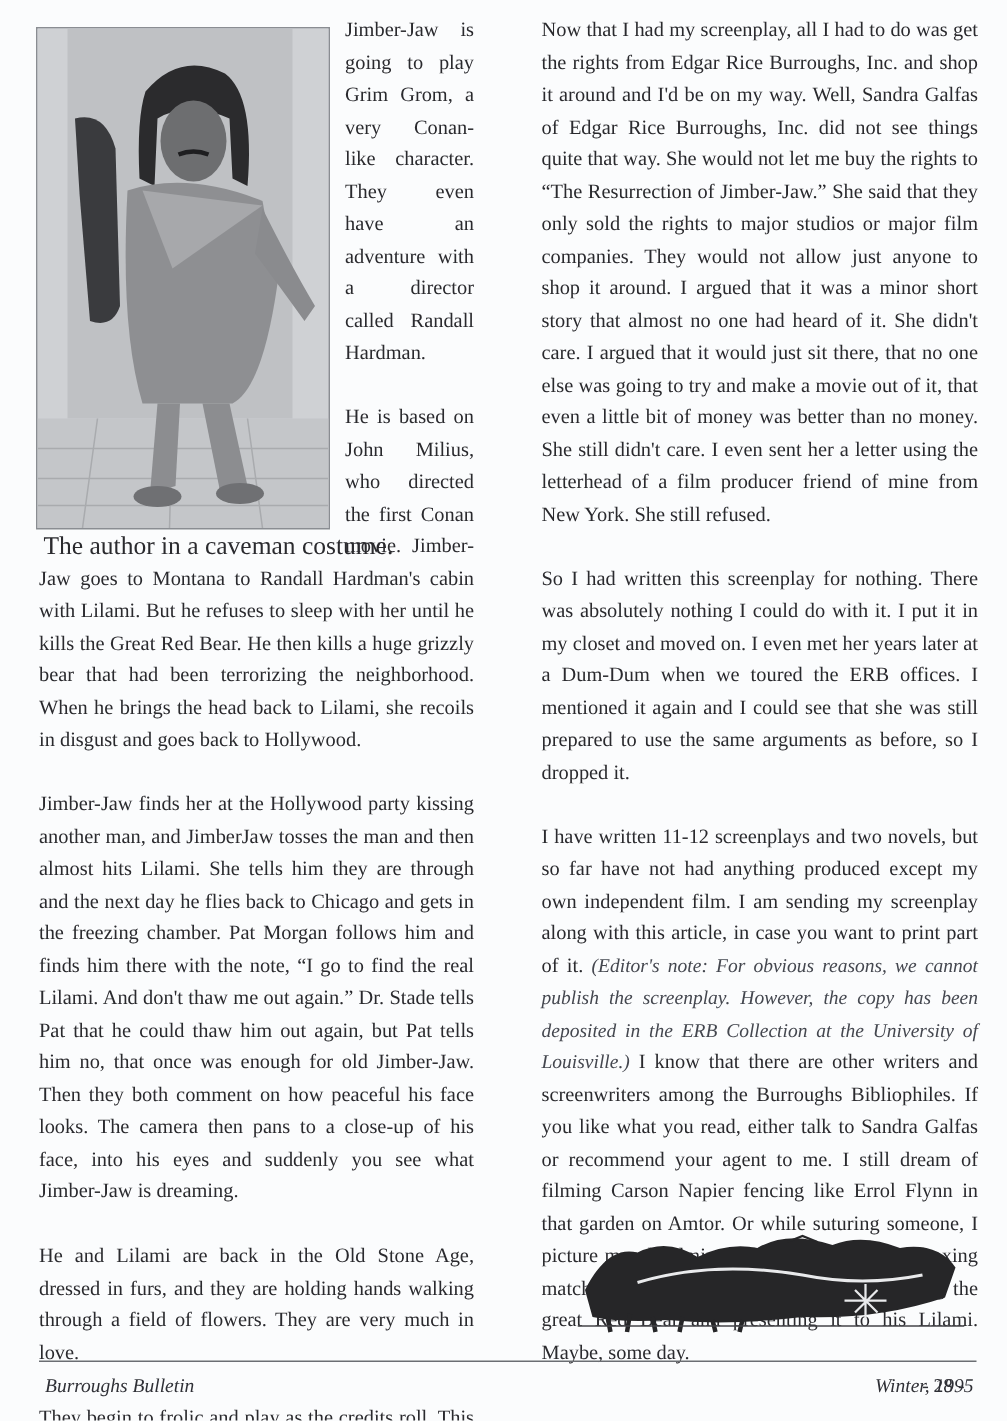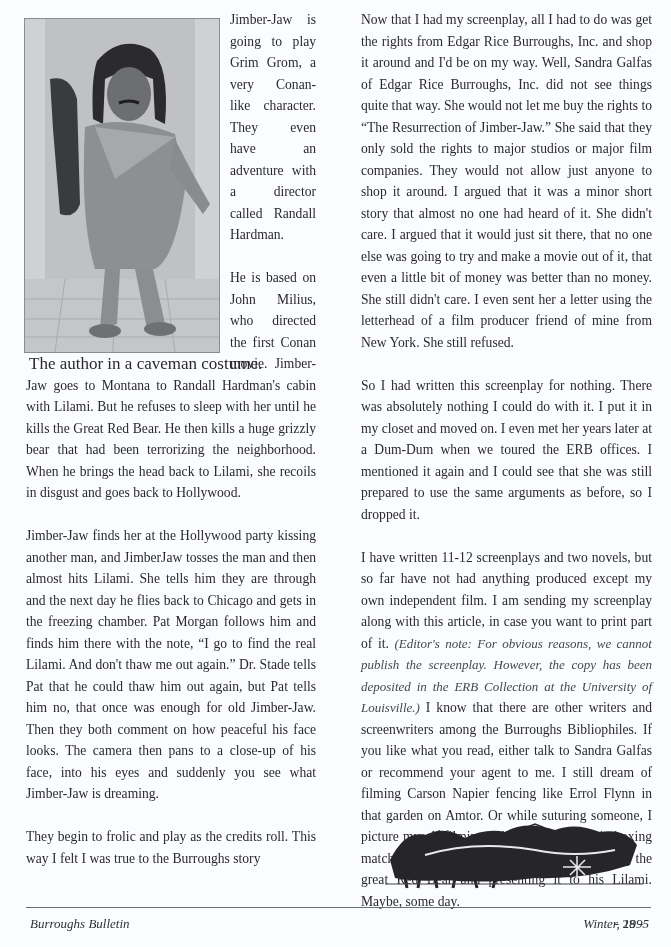--- a/index.html
+++ b/index.html
@@ -62,20 +62,21 @@
           <path d="M110 250 L128 250 L140 305 L122 310 Z" fill="#8c8d90"></path>
           <ellipse cx="80" cy="312" rx="16" ry="7" fill="#6f7073"></ellipse>
           <ellipse cx="135" cy="310" rx="16" ry="7" fill="#6f7073"></ellipse>
         </svg>
       </div>
       <div class="caption">The author in a caveman costume.</div>
     </div>
     <p>Jimber-Jaw is going to play Grim Grom, a very Conan-like character. They even have an adventure with a director called Randall Hardman.</p>
     <p>He is based on John Milius, who directed the first Conan movie. Jimber-Jaw goes to Montana to Randall Hardman's cabin with Lilami. But he refuses to sleep with her until he kills the Great Red Bear. He then kills a huge grizzly bear that had been terrorizing the neighborhood. When he brings the head back to Lilami, she recoils in disgust and goes back to Hollywood.</p>
     <p>Jimber-Jaw finds her at the Hollywood party kissing another man, and JimberJaw tosses the man and then almost hits Lilami. She tells him they are through and the next day he flies back to Chicago and gets in the freezing chamber. Pat Morgan follows him and finds him there with the note, “I go to find the real Lilami. And don't thaw me out again.” Dr. Stade tells Pat that he could thaw him out again, but Pat tells him no, that once was enough for old Jimber-Jaw. Then they both comment on how peaceful his face looks. The camera then pans to a close-up of his face, into his eyes and suddenly you see what Jimber-Jaw is dreaming.</p>
+    <p>He and Lilami are back in the Old Stone Age, dressed in furs, and they are holding hands walking through a field of flowers. They are very much in love.</p>
     <p>They begin to frolic and play as the credits roll. This way I felt I was true to the Burroughs story</p>
   </div>
 
   <div class="col col-right">
     <p>Now that I had my screenplay, all I had to do was get the rights from Edgar Rice Burroughs, Inc. and shop it around and I'd be on my way. Well, Sandra Galfas of Edgar Rice Burroughs, Inc. did not see things quite that way. She would not let me buy the rights to “The Resurrection of Jimber-Jaw.” She said that they only sold the rights to major studios or major film companies. They would not allow just anyone to shop it around. I argued that it was a minor short story that almost no one had heard of it. She didn't care. I argued that it would just sit there, that no one else was going to try and make a movie out of it, that even a little bit of money was better than no money. She still didn't care. I even sent her a letter using the letterhead of a film producer friend of mine from New York. She still refused.</p>
     <p>So I had written this screenplay for nothing. There was absolutely nothing I could do with it. I put it in my closet and moved on. I even met her years later at a Dum-Dum when we toured the ERB offices. I mentioned it again and I could see that she was still prepared to use the same arguments as before, so I dropped it.</p>
     <p><span>I have written 11-12 screenplays and two novels, but so far have not had anything produced except my own independent film. I am sending my screenplay along with this article, in case you want to print part of it. </span><span class="editor-note">(Editor's note: For obvious reasons, we cannot publish the screenplay. However, the copy has been deposited in the ERB Collection at the University of Louisville.)</span><span> I know that there are other writers and screenwriters among the Burroughs Bibliophiles. If you like what you read, either talk to Sandra Galfas or recommend your agent to me. I still dream of filming Carson Napier fencing like Errol Flynn in that garden on Amtor. Or while suturing someone, I picture myself filming Billy Byrne in the big boxing match or, better yet, filming Jimber-Jaw killing the great Red Bear and presenting it to his Lilami. Maybe, some day.</span></p>
   </div>
 
   <div class="illustration">

